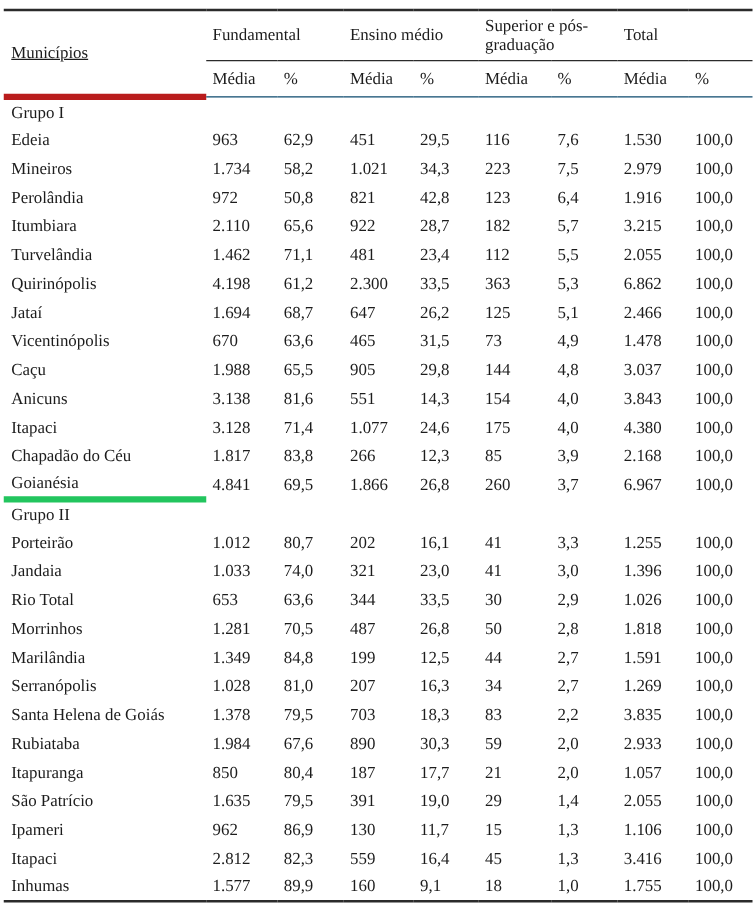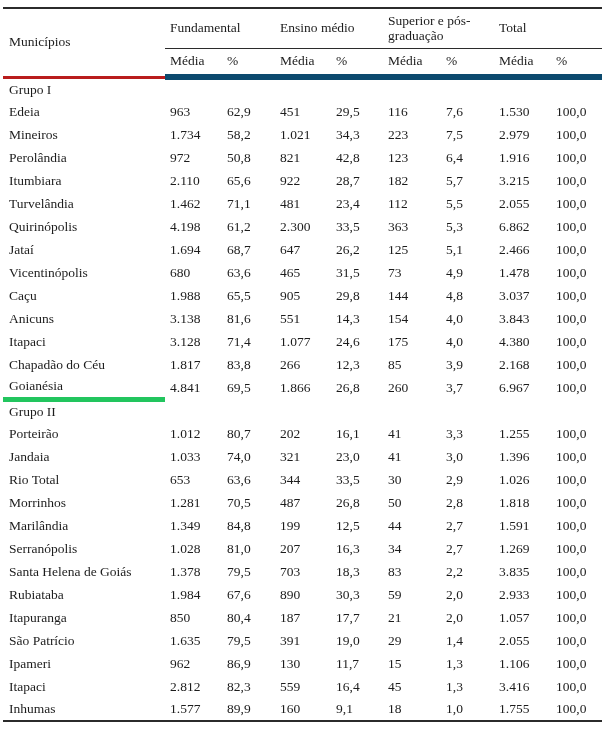--- a/index.html
+++ b/index.html
@@ -23,31 +23,32 @@
   th, td {
     font-weight: normal;
     text-align: left;
     vertical-align: middle;
     padding: 0 2px 0 5px;
     white-space: normal;
     overflow: hidden;
   }
   th.muni {
     padding-left: 6px;
-    border-bottom: 3px solid #b91c1c;
+    border-bottom: 5px solid #b91c1c;
     vertical-align: middle;
+    text-decoration: underline;
   }
   tr.grp-row th.grp {
     border-bottom: 1px solid #2b2b2b;
     height: 40px;
     line-height: 1.15;
     vertical-align: middle;
   }
   tr.sub-row th {
-    border-bottom: 6px solid #0c4a6e;
+    border-bottom: 1px solid #0c4a6e;
     height: 29px;
   }
   tbody td { height: 23px; }
   td.muni-cell { padding-left: 6px; }
   tr.group-label-row td { padding-left: 6px; height: 23px; margin-top: 25px; }
   td.partial-sep { border-bottom: 5px solid #22c55e; }
 </style>
 </head>
 <body>
 
@@ -159,21 +160,21 @@
           <td>68,7</td>
           <td>647</td>
           <td>26,2</td>
           <td>125</td>
           <td>5,1</td>
           <td>2.466</td>
           <td>100,0</td>
         </tr>
         <tr>
           <td class="muni-cell">Vicentinópolis</td>
-          <td>680</td>
+          <td>670</td>
           <td>63,6</td>
           <td>465</td>
           <td>31,5</td>
           <td>73</td>
           <td>4,9</td>
           <td>1.478</td>
           <td>100,0</td>
         </tr>
         <tr>
           <td class="muni-cell">Caçu</td>

